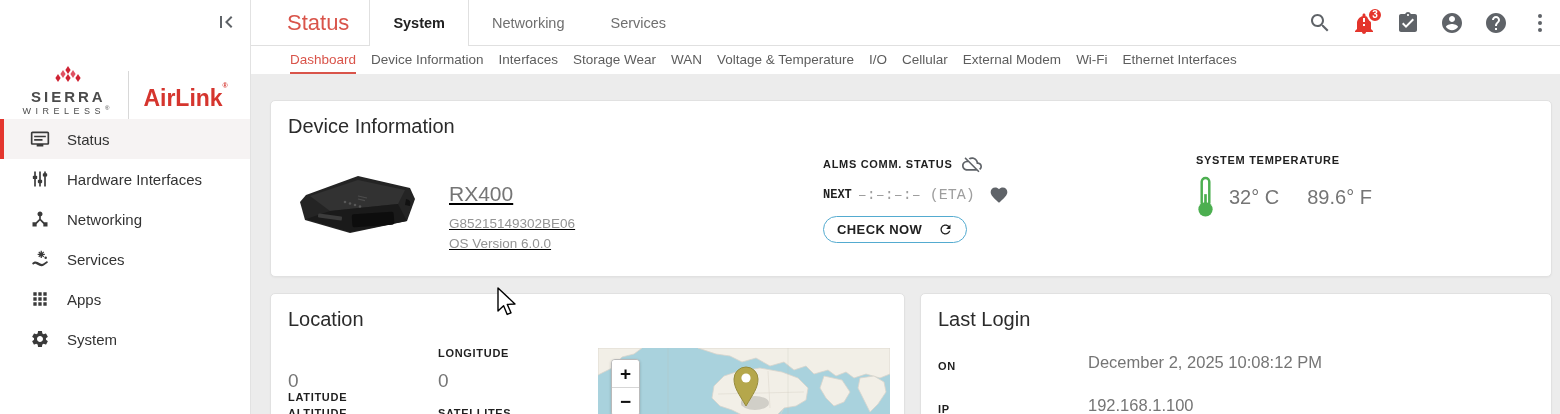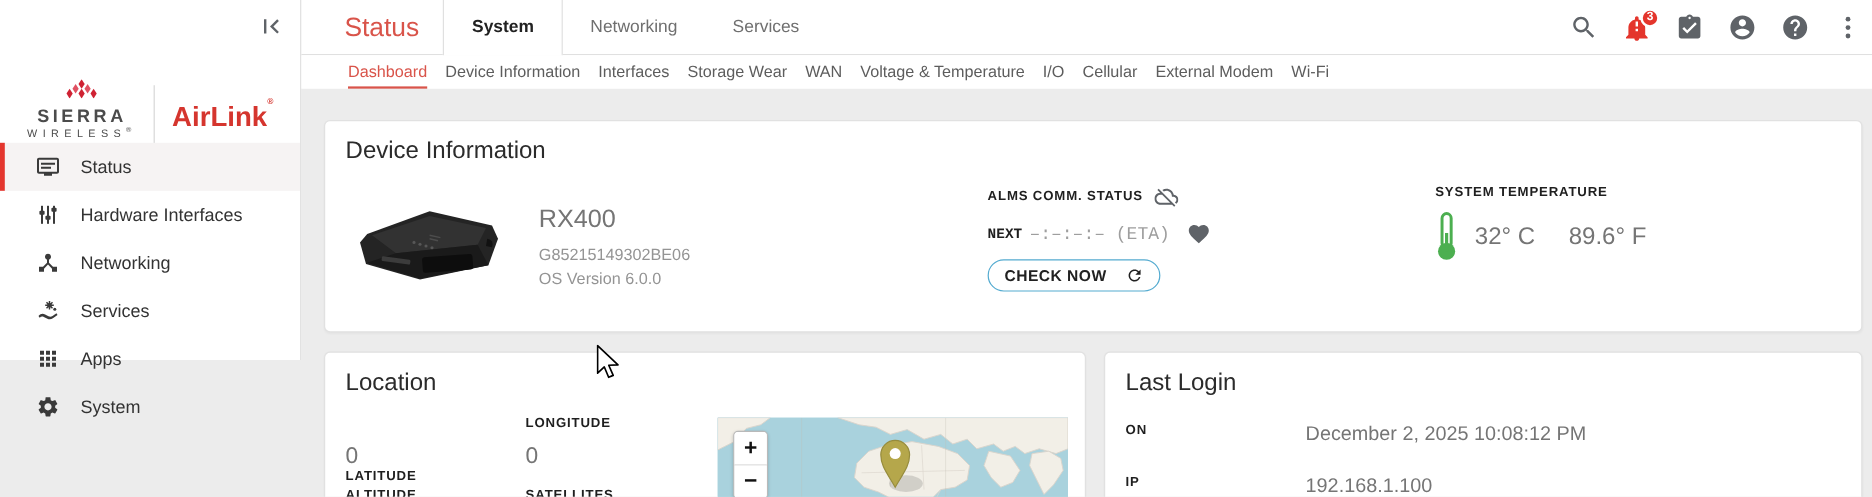--- a/index.html
+++ b/index.html
@@ -1,20 +1,20 @@
 <!DOCTYPE html>
 <html><head>
 <meta charset="utf-8">
 <style>
   * { margin:0; padding:0; box-sizing:border-box; }
   html,body { width:1560px; height:414px; overflow:hidden; background:#ececec;
     font-family:"Liberation Sans","DejaVu Sans",sans-serif; position:relative; }
 
   
-  .sidebar { position:absolute; left:0; top:0; width:251px; height:300px; background:#fff;
+  .sidebar { position:absolute; left:0; top:0; width:251px; height:414px; background:#fff;
     border-right:1px solid #e2e2e2; z-index:10; }
   .collapse-btn { position:absolute; top:10px; right:12px; width:24px; height:24px; cursor:pointer; }
   .brand { position:absolute; top:66px; left:0; width:100%; display:flex; justify-content:center;
     align-items:center; gap:14px; }
   .brand-left { text-align:center; }
   .brand-sierra { font-size:15px; letter-spacing:3px; color:#4b4b4b; font-weight:600; margin-top:2px;}
   .brand-wireless { font-size:9px; letter-spacing:4.5px; color:#4b4b4b; }
   .brand-tagline { font-size:6.5px; letter-spacing:1.2px; color:#777; margin-top:4px; }
   .brand-divider { width:1px; height:52px; background:#d8d8d8; }
   .brand-airlink { font-size:23px; font-weight:600; color:#d5352e; }
@@ -50,21 +50,21 @@
   .content { position:absolute; left:251px; top:74px; right:0; height:340px; background:#ececec; }
   .card { position:absolute; background:#fff; border:1px solid #e1e1e1; border-radius:5px;
     box-shadow:0 1px 2px rgba(0,0,0,.04); }
   .card-title { position:absolute; left:17px; top:14px; font-size:20px; color:#2b2b2b; }
   .small-label { font-size:11px; font-weight:bold; letter-spacing:.7px; color:#1f1f1f; }
 
   .card-device { left:19px; top:26px; width:1282px; height:177px; }
   .dev-col1 { position:absolute; left:17px; top:53px; }
   .dev-row { display:flex; margin-top:15px; }
   .dev-photo { width:135px; height:70px; }
-  .dev-text { margin-left:26px; margin-top:2px; }
+  .dev-text { margin-left:26px; margin-top:13px;text-decoration:underline; }
   .dev-model { font-size:21px; color:#757575; }
   .dev-serial { font-size:13.5px; color:#949494; margin-top:10px; }
   .dev-os { font-size:13.5px; color:#949494; margin-top:5px; }
 
   .dev-col2 { position:absolute; left:552px; top:53px; }
   .alms-label-row { display:flex; align-items:center; gap:10px; }
   .next-row { display:flex; align-items:center; margin-top:11px; gap:6px;font-family:Liberation Mono, monospace; }
   .next-label { font-size:12px; font-weight:bold; color:#1f1f1f; }
   .next-value { font-size:15px; color:#9e9e9e; }
   .heart { margin-left:8px; }
@@ -88,21 +88,21 @@
   .map { position:absolute; left:327px; top:54px; width:292px; height:120px; overflow:hidden;
     background:#a9d2dd; }
   .map-zoom { position:absolute; left:13px; top:11px; width:29px; background:#fff;
     border:1px solid #b9b9b9; border-radius:4px; overflow:hidden;
     box-shadow:0 1px 3px rgba(0,0,0,.2); z-index:3; }
   .map-zoom-btn { width:100%; height:27px; display:flex; align-items:center; justify-content:center;
     font-size:19px; font-weight:bold; color:#111; cursor:pointer; background:#fff; }
   .map-zoom-sep { height:1px; background:#d6d6d6; }
 
   .card-login { left:669px; top:219px; width:632px; height:170px; }
-  .ll-row { position:absolute; left:17px; display:flex; align-items:flex-start; }
+  .ll-row { position:absolute; left:17px; display:flex; align-items:flex-end; }
   .ll-row-on { top:59px; }
   .ll-row-ip { top:102px; }
   .ll-label { width:150px; }
   .ll-value { font-size:16.5px; color:#757575; }
 
   .cursor { position:absolute; left:497px; top:287px; z-index:99; pointer-events:none; }
 </style>
 </head>
 <body>
 
@@ -246,20 +246,21 @@
     <div class="subnav-item active">Dashboard</div>
     <div class="subnav-item">Device Information</div>
     <div class="subnav-item">Interfaces</div>
     <div class="subnav-item">Storage Wear</div>
     <div class="subnav-item">WAN</div>
     <div class="subnav-item">Voltage &amp; Temperature</div>
     <div class="subnav-item">I/O</div>
     <div class="subnav-item">Cellular</div>
     <div class="subnav-item">External Modem</div>
     <div class="subnav-item">Wi-Fi</div>
+    <div class="subnav-item">Ethernet Interfaces</div>
   </div>
 </div>
 
 <div class="content">
 
   <div class="card card-device">
     <div class="card-title">Device Information</div>
 
     <div class="dev-col1">
       <div class="dev-row">

